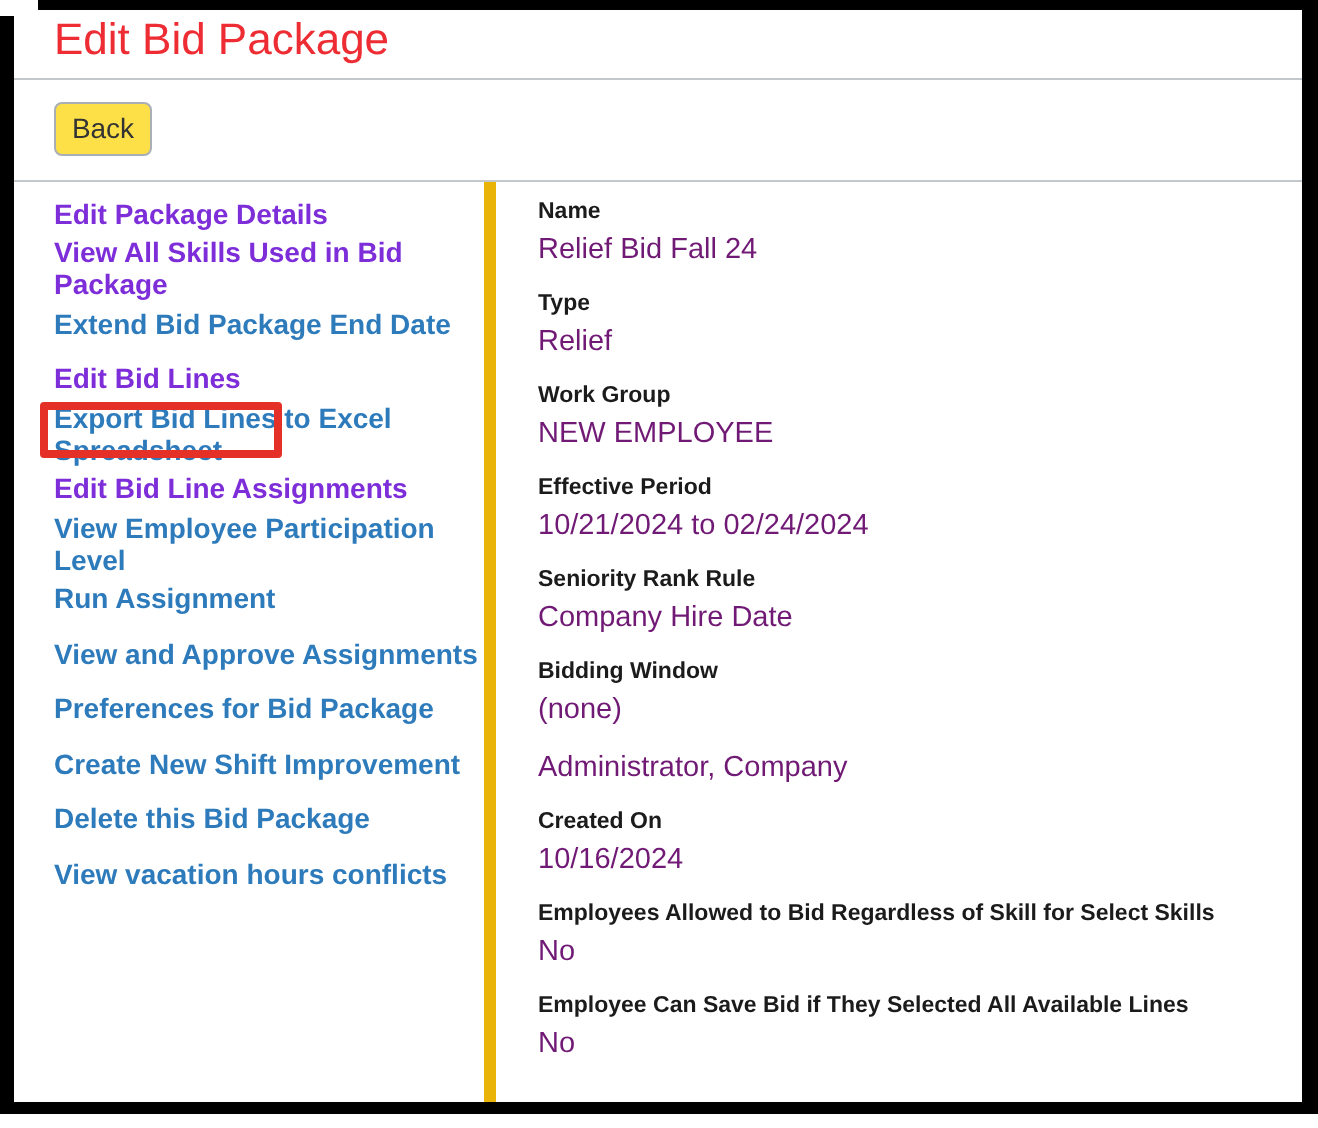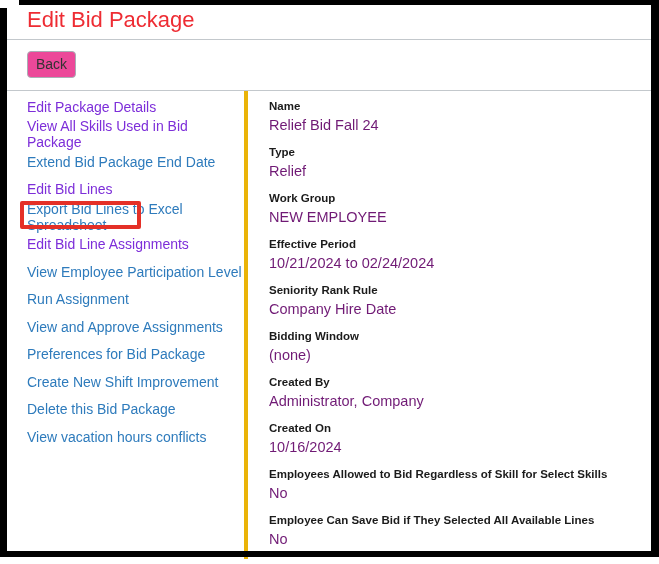--- a/index.html
+++ b/index.html
@@ -28,36 +28,37 @@
     color:var(--title-red,#ee2c33);
     line-height:26px;
   }
   .rule{height:1px;background:#c3c8cc;border:0;margin:0;}
 
   .toolbar{padding:11px 0 12px 20px;}
   .back-btn{
     font-family:"Liberation Sans", sans-serif;
     font-size:14px;
     color:#333;
-    background:#ec4899;
+    background:#fde047;
     border:1px solid #a9afb5;
     border-radius:4px;
     padding:0;
     width:49px;height:27px;
     line-height:25px;
     text-align:center;
     cursor:pointer;
   }
 
   .columns{display:flex;min-height:465px;}
   .sidebar{
     width:241px;
-    border-right:4px solid #eab308;
+    border-right:6px solid #eab308;
     box-sizing:border-box;
     padding:2px 0 0 0;
+    font-weight:bold;
   }
   .sidebar ul{list-style:none;margin:0;padding:0 0 0 20px;}
   .sidebar li{height:27.5px;display:flex;align-items:center;}
   .sidebar a{
     font-size:14px;
     text-decoration:none;
     color:var(--link-blue,#2e7bbc);
     cursor:pointer;
   }
   .sidebar a.visited{color:var(--link-purple,#7d2ed9);}
@@ -178,21 +179,20 @@
           </div>
           <div class="field">
             <span class="field-label">Seniority Rank Rule</span>
             <span class="field-value">Company Hire Date</span>
           </div>
           <div class="field">
             <span class="field-label">Bidding Window</span>
             <span class="field-value">(none)</span>
           </div>
           <div class="field">
-            <span class="field-label">Created By</span>
             <span class="field-value">Administrator, Company</span>
           </div>
           <div class="field">
             <span class="field-label">Created On</span>
             <span class="field-value">10/16/2024</span>
           </div>
           <div class="field">
             <span class="field-label">Employees Allowed to Bid Regardless of Skill for Select Skills</span>
             <span class="field-value">No</span>
           </div>

